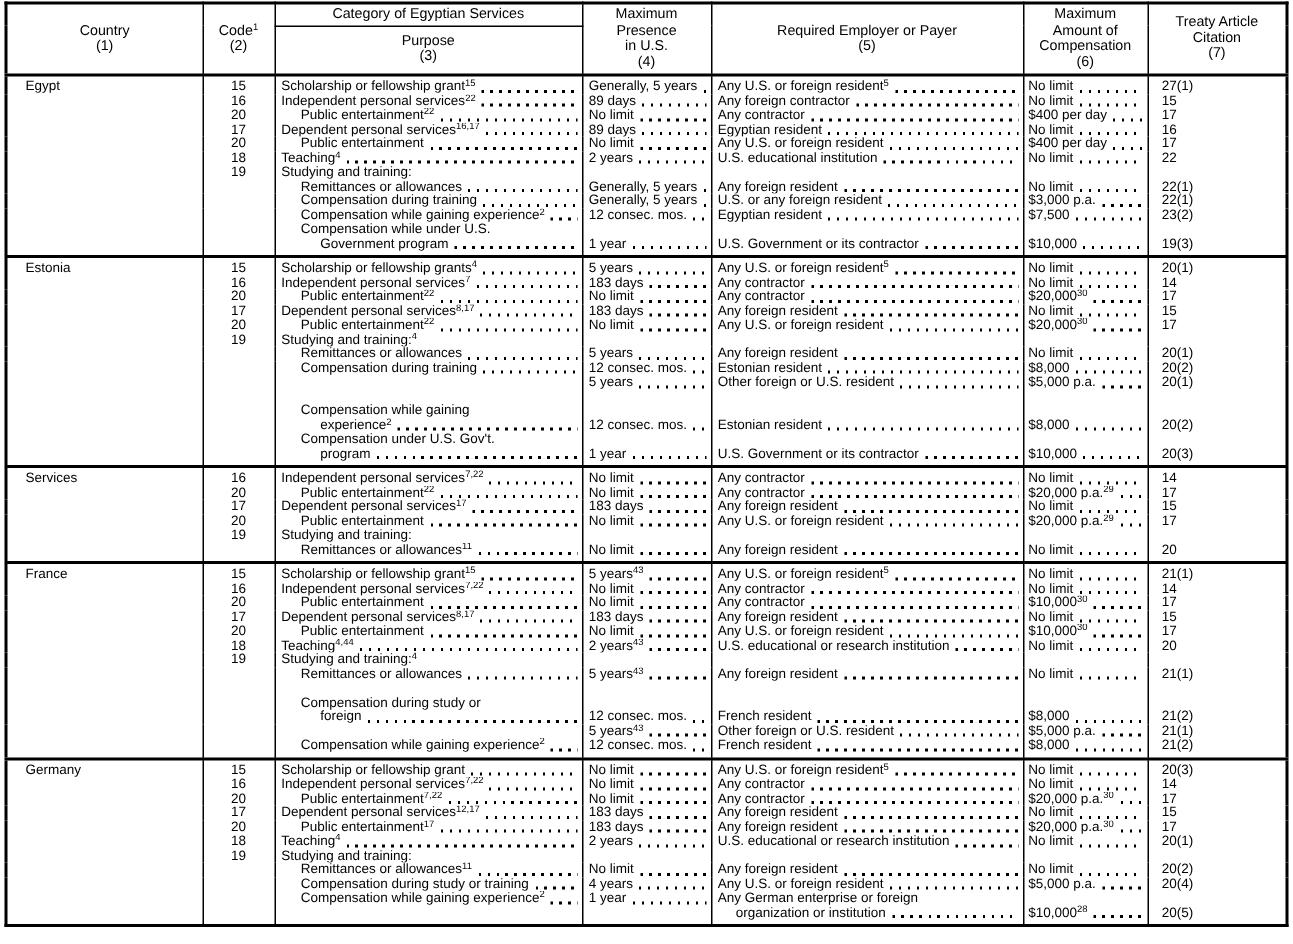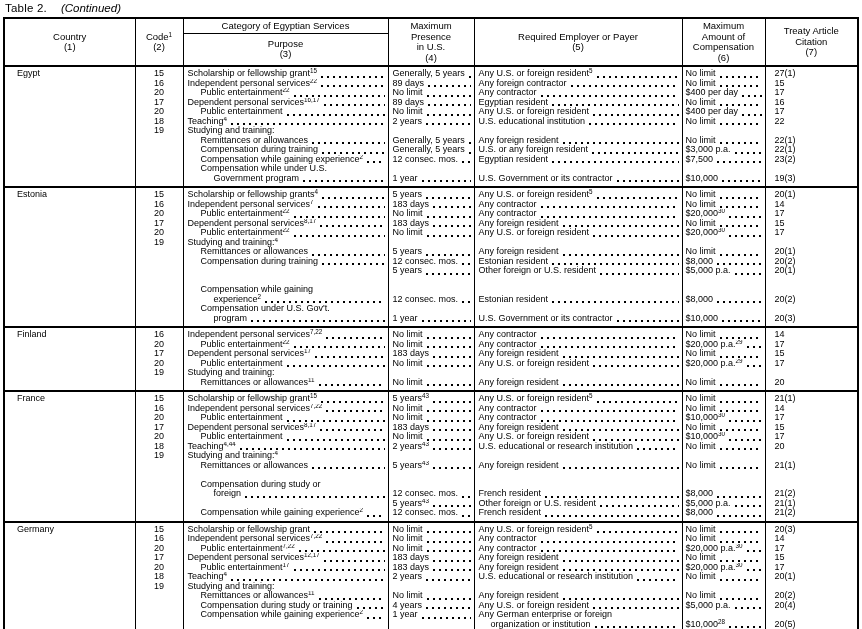--- a/index.html
+++ b/index.html
@@ -29,23 +29,20 @@
   .txt{white-space:nowrap;}
   sup{font-size:6.3px;line-height:1;vertical-align:baseline;position:relative;top:-3px;}
   .leader{flex:1 1 auto;min-width:0;height:1.6px;margin:0 3px 1px 4px;align-self:flex-end;
           background-image:repeating-linear-gradient(to right,#000 0 1.6px,transparent 1.6px 6px);}
   .padline{width:1px;}
 </style>
 </head>
 <body>
 
 <div class="page">
-  <div class="title">
-    <span class="tlabel">Table 2.</span><span class="continued">(Continued)</span>
-  </div>
 
   <table>
     <colgroup>
       <col style="width:131px">
         <col style="width:48px">
         <col style="width:205px">
       <col style="width:86px">
         <col style="width:208px">
         <col style="width:83px">
         <col style="width:93px">
@@ -778,21 +775,21 @@
             <div class="padline" style="height: 9.5px;"></div>
             <div class="line" style="padding-left: 9px;">
               <span class="txt">20(3)</span>
             </div>
           </td>
         </tr>
       </tbody>
       <tbody>
         <tr>
           <td class="c-country" rowspan="6">
-            <div>Finland</div>
+            <div>Services</div>
           </td>
           <td class="c-code">16</td>
           <td>
             <div class="line" style="padding-left: 4px;">
               <span class="txt">Independent personal services<sup>7,22</sup></span>
               <span class="leader"></span>
             </div>
           </td>
           <td>
             <div class="line" style="padding-left: 4px;">

